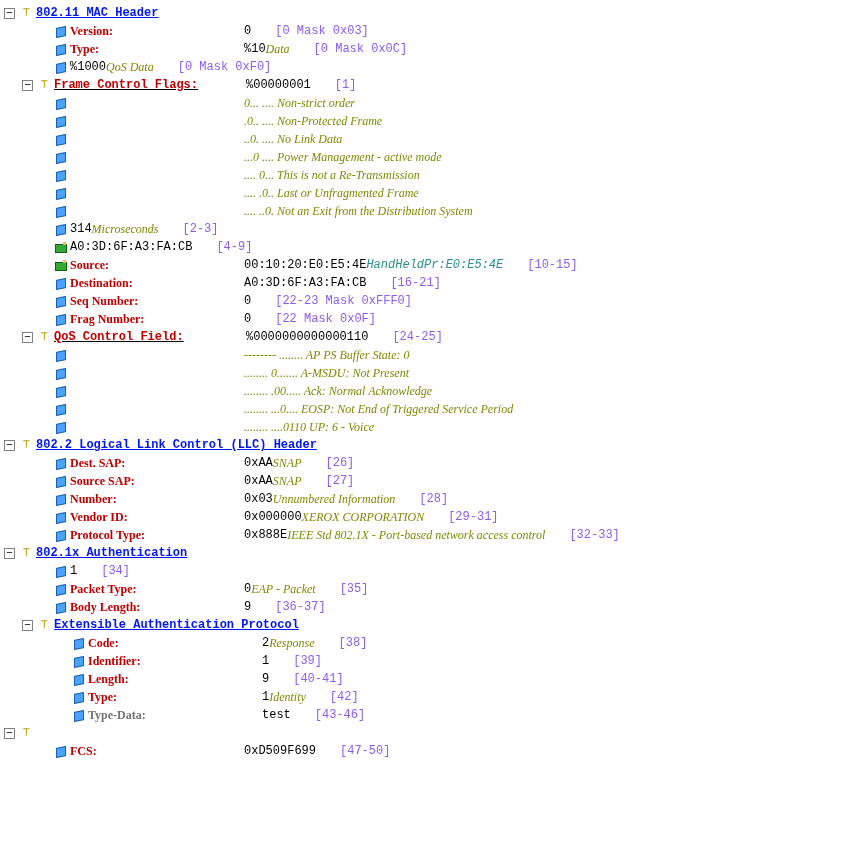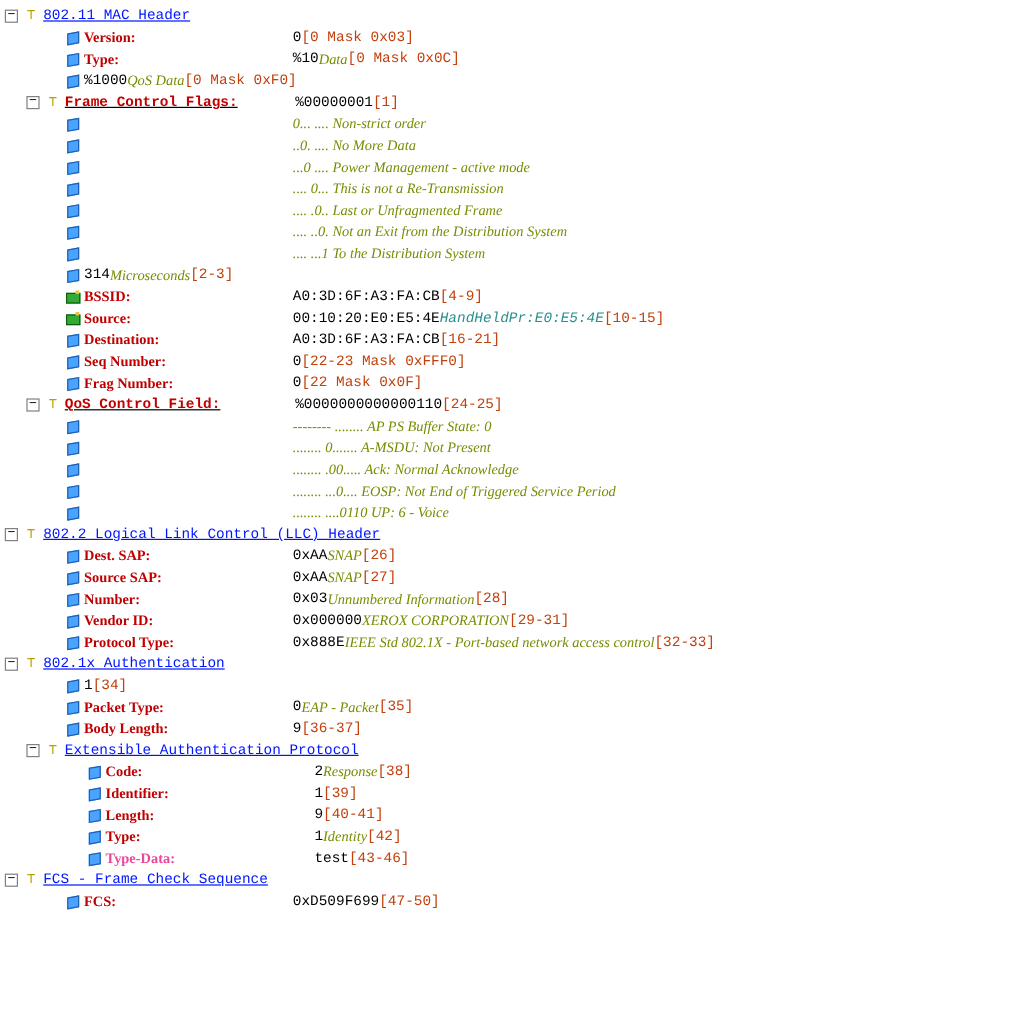--- a/index.html
+++ b/index.html
@@ -40,26 +40,26 @@
     content:""; position:absolute; left:1px; top:4px; width:10px; height:7px;
     background:#34a934; border:1px solid #0c5f0c;
   }
   .ic-nic::after{
     content:""; position:absolute; left:9px; top:2px; width:3px; height:3px;
     background:#eac24a;
   }
   .pad-label-sub { display:inline-block; min-width: 192px; text-decoration: underline; }
   .pad-label-sub2 { display:inline-block; min-width: 174px; font-family: Liberation Serif, serif; }
 
-  .section-link { color:#0015ff; text-decoration: underline; font-weight: normal; cursor:pointer;}
+  .section-link { color:#0015ff; text-decoration: underline; font-weight: bold; cursor:pointer;}
   .field-name { color:#c00000; font-weight: bold; }
-  .field-name-blue { color:#ec4899; font-weight: bold; }
+  .field-name-blue { color:#737373; font-weight: bold; }
   .val { color:#000000; }
   .note-olive { color:#7a8b00; font-style: italic; font-family: Liberation Serif, serif; }
-  .note-grey { color:#c2410c; }
+  .note-grey { color:#8b5cf6;margin-left:24px; }
   .note-teal { color:#2a8f8f; font-style: italic; }
 </style>
 </head>
 <body>
 
 <div id="tree">
     <div class="row">
       <span class="indent w0"></span>
       <span class="toggle">−</span>
       <span class="ic ic-section">⊤</span>
@@ -103,21 +103,28 @@
       <span class="spacer-toggle"></span>
       <span class="ic-cube"></span>
       <span class="pad-label-sub2"></span>
       <span class="note-olive">0... .... Non-strict order</span>
     </div>
     <div class="row">
       <span class="indent w2"></span>
       <span class="spacer-toggle"></span>
       <span class="ic-cube"></span>
       <span class="pad-label-sub2"></span>
-      <span class="note-olive">..0. .... No More Data</span>
+      <span class="note-olive">.0.. .... Non-Protected Frame</span>
+    </div>
+    <div class="row">
+      <span class="indent w2"></span>
+      <span class="spacer-toggle"></span>
+      <span class="ic-cube"></span>
+      <span class="pad-label-sub2"></span>
+      <span class="note-olive">..0. .... No Link Data</span>
     </div>
     <div class="row">
       <span class="indent w2"></span>
       <span class="spacer-toggle"></span>
       <span class="ic-cube"></span>
       <span class="pad-label-sub2"></span>
       <span class="note-olive">...0 .... Power Management - active mode</span>
     </div>
     <div class="row">
       <span class="indent w2"></span>
@@ -132,41 +139,33 @@
       <span class="ic-cube"></span>
       <span class="pad-label-sub2"></span>
       <span class="note-olive">.... .0.. Last or Unfragmented Frame</span>
     </div>
     <div class="row">
       <span class="indent w2"></span>
       <span class="spacer-toggle"></span>
       <span class="ic-cube"></span>
       <span class="pad-label-sub2"></span>
       <span class="note-olive">.... ..0. Not an Exit from the Distribution System</span>
-    </div>
-    <div class="row">
-      <span class="indent w2"></span>
-      <span class="spacer-toggle"></span>
-      <span class="ic-cube"></span>
-      <span class="pad-label-sub2"></span>
-      <span class="note-olive">.... ...1 To the Distribution System</span>
     </div>
     <div class="row">
       <span class="indent w2"></span>
       <span class="spacer-toggle"></span>
       <span class="ic-cube"></span>
       <span class="val">314</span>  
       <span class="note-olive">Microseconds</span> 
       <span class="note-grey">[2-3]</span>
     </div>
     <div class="row">
       <span class="indent w2"></span>
       <span class="spacer-toggle"></span>
       <span class="ic-nic"></span>
-      <span class="pad-label-sub2"><span class="field-name">BSSID:</span></span>
       <span class="val">A0:3D:6F:A3:FA:CB</span> 
       <span class="note-grey">[4-9]</span>
     </div>
     <div class="row">
       <span class="indent w2"></span>
       <span class="spacer-toggle"></span>
       <span class="ic-nic"></span>
       <span class="pad-label-sub2"><span class="field-name">Source:</span></span>
       <span class="val">00:10:20:E0:E5:4E</span> 
       <span class="note-teal">HandHeldPr:E0:E5:4E</span> 
@@ -365,21 +364,20 @@
       <span class="spacer-toggle"></span>
       <span class="ic-cube"></span>
       <span class="pad-label-sub2"><span class="field-name-blue">Type-Data:</span></span>
       <span class="val">test</span> 
       <span class="note-grey">[43-46]</span>
     </div>
     <div class="row">
       <span class="indent w0"></span>
       <span class="toggle">−</span>
       <span class="ic ic-section">⊤</span>
-      <span class=""><span class="section-link">FCS - Frame Check Sequence</span></span>
     </div>
     <div class="row">
       <span class="indent w2"></span>
       <span class="spacer-toggle"></span>
       <span class="ic-cube"></span>
       <span class="pad-label-sub2"><span class="field-name">FCS:</span></span>
       <span class="val">0xD509F699</span> 
       <span class="note-grey">[47-50]</span>
     </div>
   </div>

